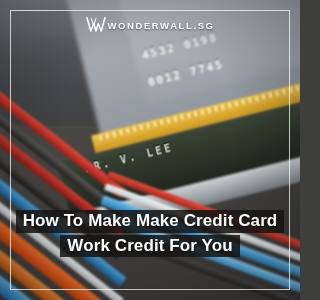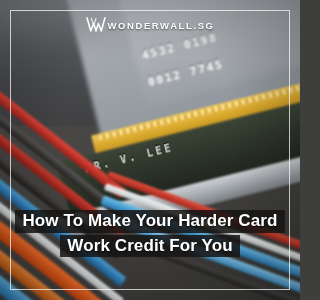--- a/index.html
+++ b/index.html
@@ -273,17 +273,17 @@
     <span class="brand-mark-wrap">
       <svg class="brand-mark" viewBox="0 0 24 20" fill="none" aria-hidden="true">
         <path d="M2 2 L6.2 16.6 L9.4 8.4 L12 16.6 L14.6 8.4 L17.8 16.6 L22 2" stroke="#ffffff" stroke-width="1.7" stroke-linejoin="round" stroke-linecap="round" fill="none"></path>
         <path d="M6.6 2 L9.4 10.2 L12.2 2" stroke="#ffffff" stroke-width="1.2" stroke-linejoin="round" fill="none" opacity="0.9"></path>
       </svg>
     </span>
     <span class="brand-name">WONDERWALL.SG</span>
   </div>
 
   <div class="headline">
-    <div><span class="line">How To Make Your Harder Card</span></div>
+    <div><span class="line">How To Make Make Credit Card</span></div>
     <div><span class="line">Work Credit For You</span></div>
   </div>
 
 </div>
 
 </body></html>

